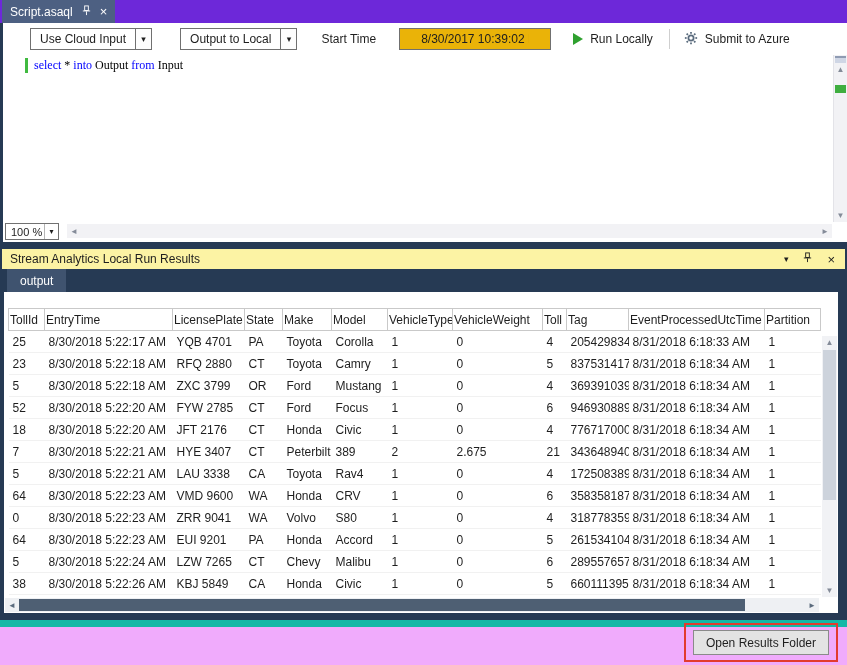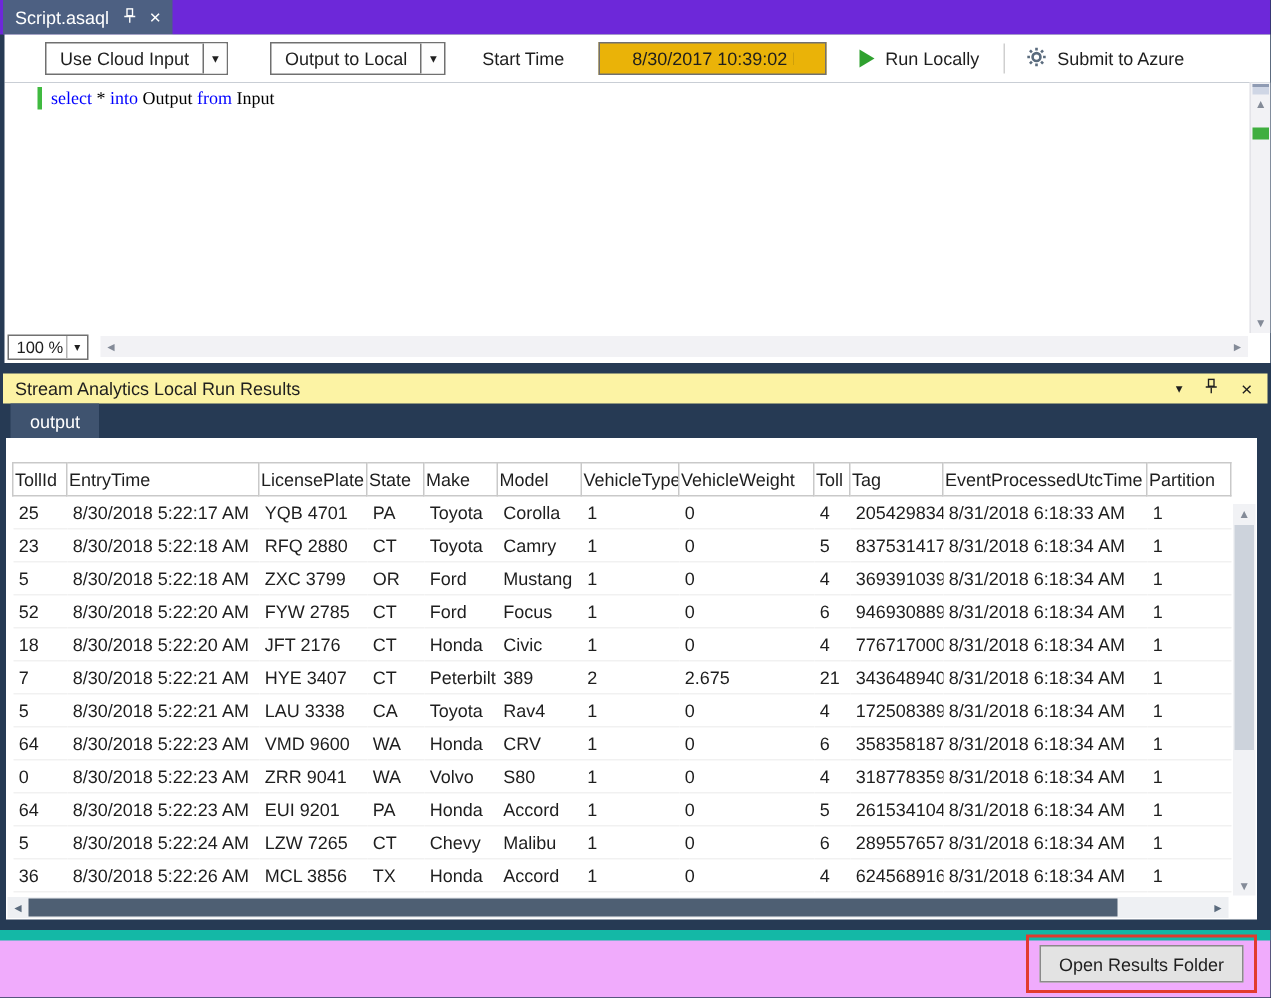--- a/index.html
+++ b/index.html
@@ -358,20 +358,34 @@
             <td>Chevy</td>
             <td>Malibu</td>
             <td>1</td>
             <td>0</td>
             <td>6</td>
             <td>289557657</td>
             <td>8/31/2018 6:18:34 AM</td>
             <td>1</td>
           </tr>
           <tr>
+            <td>38</td>
+            <td>8/30/2018 5:22:26 AM</td>
+            <td>KBJ 5849</td>
+            <td>CA</td>
+            <td>Honda</td>
+            <td>Civic</td>
+            <td>1</td>
+            <td>0</td>
+            <td>5</td>
+            <td>660111395</td>
+            <td>8/31/2018 6:18:34 AM</td>
+            <td>1</td>
+          </tr>
+          <tr>
             <td>36</td>
             <td>8/30/2018 5:22:26 AM</td>
             <td>MCL 3856</td>
             <td>TX</td>
             <td>Honda</td>
             <td>Accord</td>
             <td>1</td>
             <td>0</td>
             <td>4</td>
             <td>624568916</td>

